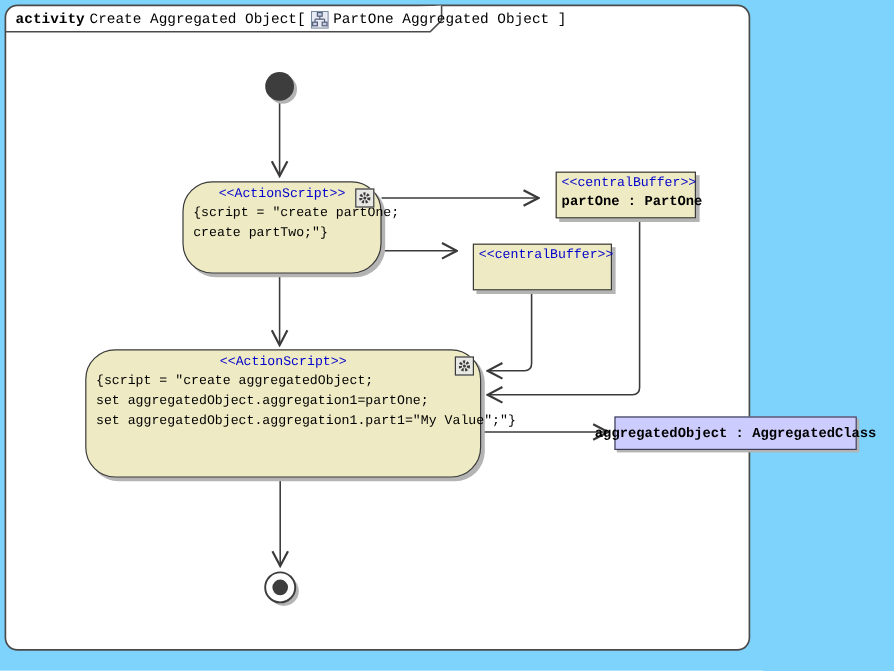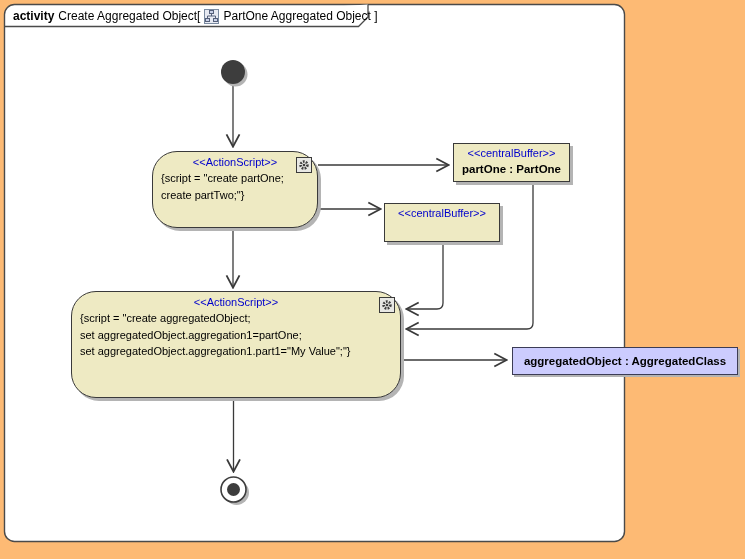--- a/index.html
+++ b/index.html
@@ -1,29 +1,29 @@
 <!DOCTYPE html>
 <html><head>
 <meta charset="utf-8">
 <style>
   html,body{margin:0;padding:0;background:#fff;}
   #canvas{
-    position:relative;width:745px;height:559px;background:#fdba74;overflow:hidden;
-    font-family:Liberation Sans, sans-serif;color:#000;
+    position:relative;width:745px;height:559px;background:#7dd3fc;overflow:hidden;
+    font-family:Liberation Mono, monospace;color:#000;
     --node-fill:#eeeac3;--node-border:#3a3a3a;--stereo:#0000cc;
     --obj-fill:#ccccfe;--obj-border:#3c3c55;--shadow:#b4b4b4;--line:#3a3a3a;--frame:#4a4a4a;
   }
   #wires{position:absolute;left:0;top:0;width:745px;height:559px;}
   .node{position:absolute;box-sizing:border-box;background:var(--node-fill);
     border:1.5px solid var(--node-border);box-shadow:3px 3px 0 var(--shadow);}
   .action{border-radius:25px;padding:3px 8px 2px 8px;}
   .stereo{color:var(--stereo);font-size:11px;text-align:center;line-height:15px;white-space:nowrap;}
   .nname{font-weight:bold;font-size:11.5px;text-align:center;line-height:16px;white-space:nowrap;}
   .script{font-size:11px;line-height:16.5px;text-align:left;white-space:nowrap;}
-  .buffer{padding:2px 4px;}
+  .buffer{padding:2px 4px;margin-left:10px;}
   .gearbox{position:absolute;top:5px;right:5px;width:16px;height:16px;box-sizing:border-box;
     border:1px solid var(--node-border);background:#e8e8e4;display:flex;align-items:center;justify-content:center;}
   .objnode{position:absolute;box-sizing:border-box;background:var(--obj-fill);
     border:1.5px solid var(--obj-border);box-shadow:2px 2px 0 var(--shadow);
     display:flex;align-items:center;justify-content:center;
     font-weight:bold;font-size:11.5px;white-space:nowrap;}
   #frame-title{position:absolute;left:6px;top:6px;width:356px;height:20px;
     display:flex;align-items:center;gap:4px;padding-left:7px;font-size:12px;white-space:nowrap;}
   #frame-title .kw{font-weight:bold;}
   .dicon{width:15px;height:15px;flex:0 0 auto;}
@@ -104,17 +104,17 @@
         <circle cx="6" cy="6" r="3.4" fill="none" stroke="#3d3d3d" stroke-width="2.6" stroke-dasharray="1.7 1.2"></circle>
         <circle cx="6" cy="6" r="1.3" fill="#3d3d3d"></circle>
       </svg>
     </div>
     <div class="stereo">&lt;&lt;ActionScript&gt;&gt;</div>
     <div class="script">{script = "create aggregatedObject;</div>
     <div class="script">set aggregatedObject.aggregation1=partOne;</div>
     <div class="script">set aggregatedObject.aggregation1.part1="My Value";"}</div>
   </div>
 
-  <div class="objnode" style="left:512px;top:347px;width:226px;height:28px;">
+  <div class="objnode" style="left:512px;top:347px;width:202px;height:28px;">
     <span>aggregatedObject : AggregatedClass</span>
   </div>
 
 </div>
 
 </body></html>

